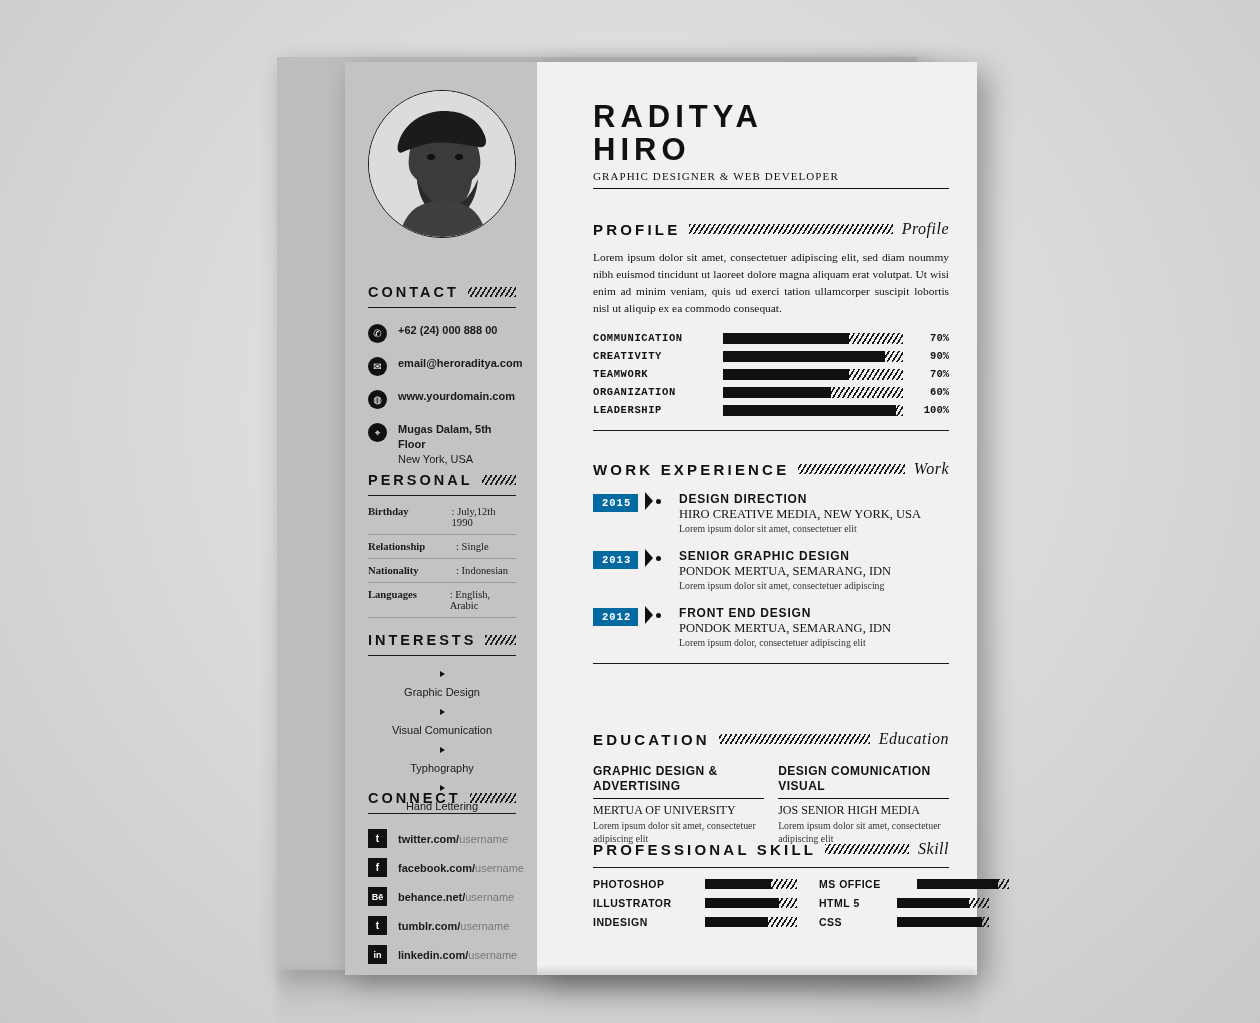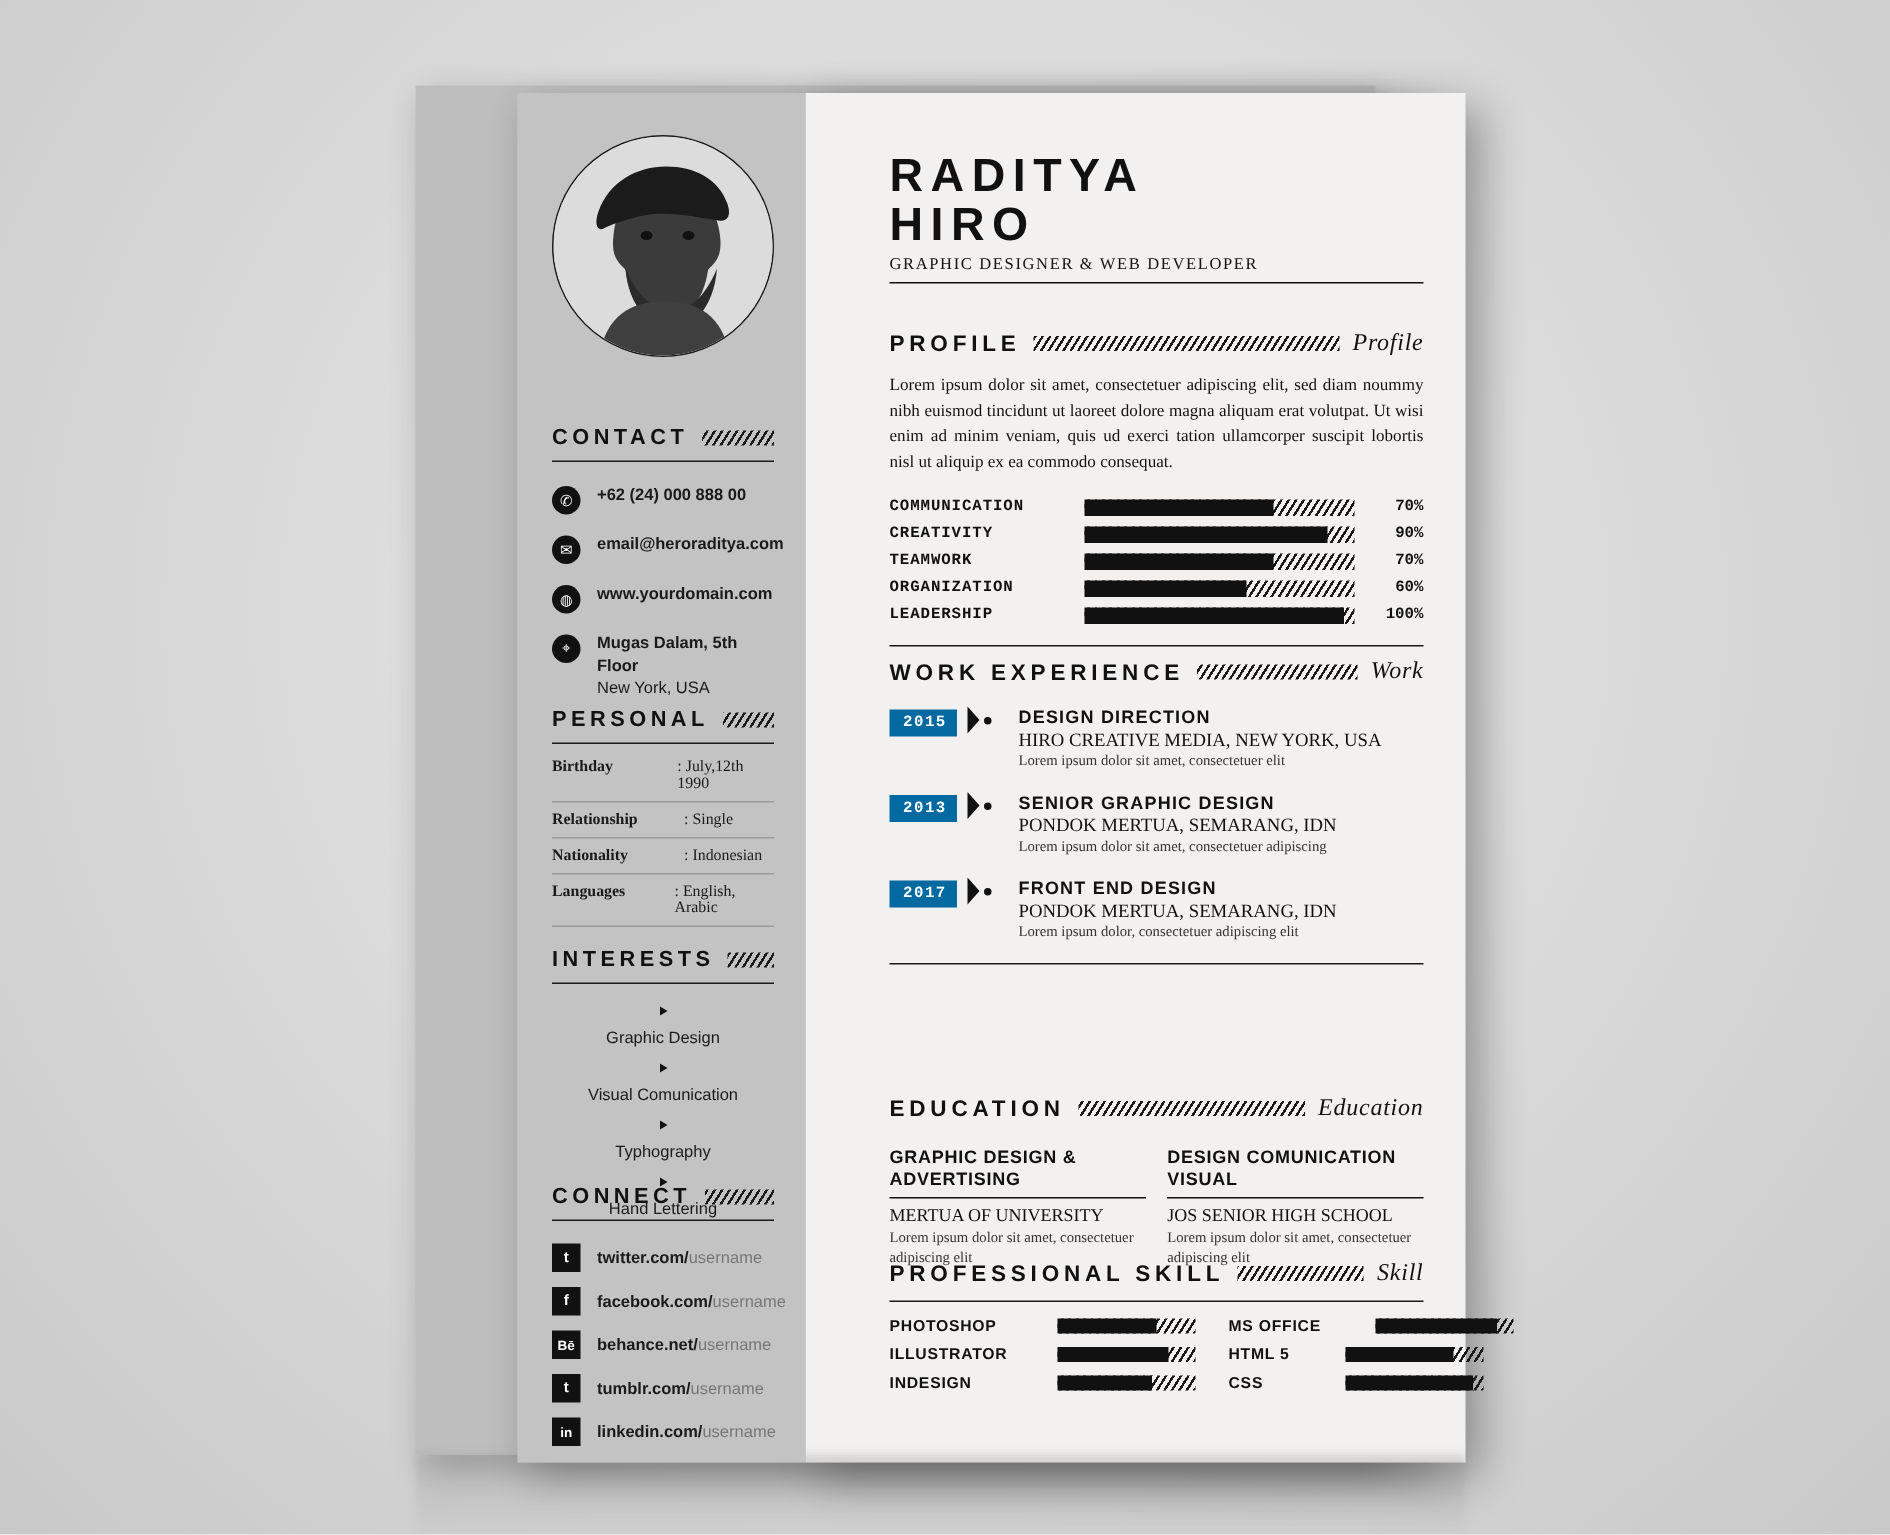--- a/index.html
+++ b/index.html
@@ -452,21 +452,21 @@
     <div class="skillbar-row">
       <div class="skillbar-label">LEADERSHIP</div>
       <div class="track">
           <div class="fill" style="width:96%"></div>
         </div>
       <div class="pct">100%</div>
     </div>
     <div class="rule" style="margin-top:14px;"></div>
   </div>
 
-  <div style="position:absolute; left:28px; top:377px; width:356px;">
+  <div style="position:absolute; left:28px; top:398px; width:356px;">
     <div class="sec-row">
       <div class="sec-title">WORK EXPERIENCE</div>
       <div class="hatch"></div>
       <div class="script">Work</div>
     </div>
 
     <div style="margin-top:14px;">
       <div class="exp-item">
         <div class="year-tag" style="width:52px;">
           <span class="year-box">2015</span>
@@ -488,21 +488,21 @@
         </div>
         <div style="padding-left:22px;">
           <div class="exp-title">SENIOR GRAPHIC DESIGN</div>
           <div class="exp-company">PONDOK MERTUA, SEMARANG, IDN</div>
           <div class="exp-desc">Lorem ipsum dolor sit amet, consectetuer adipiscing</div>
         </div>
       </div>
 
       <div class="exp-item">
         <div class="year-tag" style="width:52px;">
-          <span class="year-box">2017</span>
+          <span class="year-box">2012</span>
           <span class="year-arrow"></span>
           <span class="dotline"></span>
         </div>
         <div style="padding-left:22px;">
           <div class="exp-title">FRONT END DESIGN</div>
           <div class="exp-company">PONDOK MERTUA, SEMARANG, IDN</div>
           <div class="exp-desc">Lorem ipsum dolor, consectetuer adipiscing elit</div>
         </div>
       </div>
     </div>
@@ -521,21 +521,21 @@
         <div class="edu-title" style="white-space:pre-line;">GRAPHIC DESIGN &amp;
 ADVERTISING</div>
         <div class="edu-rule"></div>
         <div class="edu-school">MERTUA OF UNIVERSITY</div>
         <div class="edu-desc">Lorem ipsum dolor sit amet, consectetuer adipiscing elit</div>
       </div>
       <div class="edu-col">
         <div class="edu-title" style="white-space:pre-line;">DESIGN COMUNICATION
 VISUAL</div>
         <div class="edu-rule"></div>
-        <div class="edu-school">JOS SENIOR HIGH SCHOOL</div>
+        <div class="edu-school">JOS SENIOR HIGH MEDIA</div>
         <div class="edu-desc">Lorem ipsum dolor sit amet, consectetuer adipiscing elit</div>
       </div>
     </div>
     <div class="rule" style="margin-top:22px;"></div>
   </div>
 
   <div style="position:absolute; left:28px; top:778px; width:356px;">
     <div class="sec-row">
       <div class="sec-title">PROFESSIONAL SKILL</div>
       <div class="hatch"></div>

